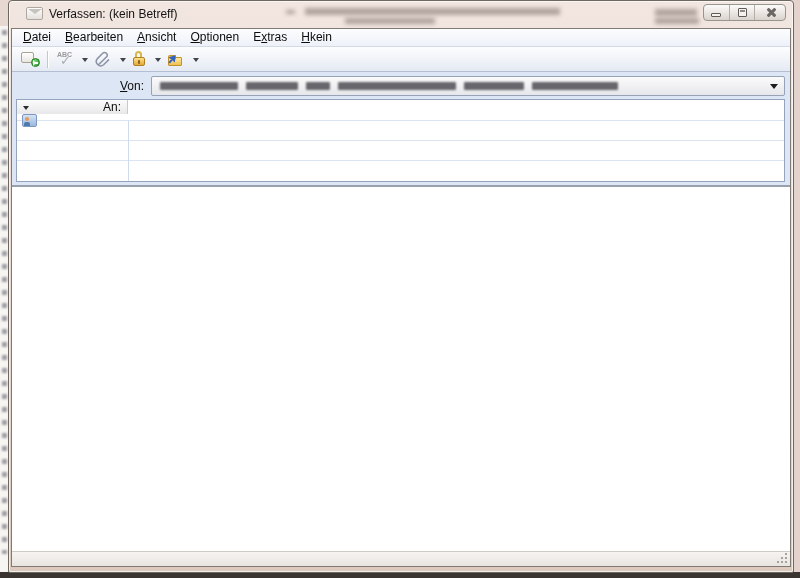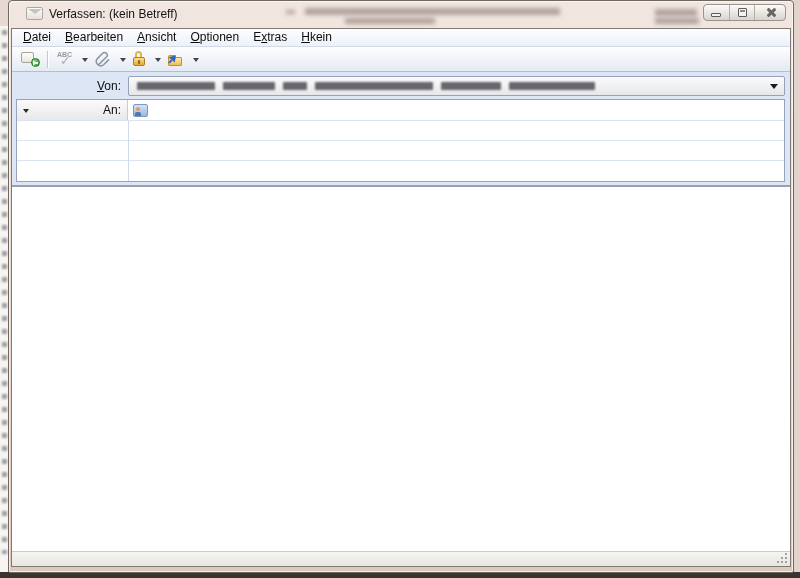--- a/index.html
+++ b/index.html
@@ -93,33 +93,33 @@
   .ic-save .folder { position:absolute; left:1px; bottom:1px; width:14px; height:9px; border-radius:1px;
             background:linear-gradient(#ffe9a5,#efc04e); border:1px solid #c2922c; }
   .ic-save .folder::before { content:""; position:absolute; left:-1px; top:-3px; width:6px; height:3px;
             background:#efc04e; border:1px solid #c2922c; border-bottom:none; border-radius:2px 2px 0 0; }
   .ic-save .arrow { position:absolute; left:4px; top:0; width:0; height:0;
             border:4px solid transparent; border-bottom:6px solid #3263c2; transform:rotate(40deg); }
   .ic-save .arrow::after { content:""; position:absolute; left:-1px; top:6px; width:2px; height:4px; background:#3263c2; }
 
   
   .headers { flex:none; background:#dde6f4; border-bottom:2px solid #98a0ad; padding-bottom:3px; }
-  .von-row { height:27px; display:flex; align-items:center; }
+  .von-row { height:27px; display:flex; align-items:center;padding-left:23px; }
   .flabel { width:116px; flex:none; text-align:right; padding-right:7px; font-size:12px; color:#0d0d0d; }
   .combo { flex:1; margin-right:5px; height:20px; position:relative; border:1px solid #97a2b6;
            border-radius:2px; background:linear-gradient(#fbfbfc,#e6e7ea);
            display:flex; align-items:center; padding-left:8px; gap:8px; overflow:hidden; }
   .vsm { height:8px; background:rgba(48,48,56,.72); filter:blur(1.3px); border-radius:1px; flex:none; }
   .combo-arrow { position:absolute; right:6px; top:7px; width:0; height:0;
            border:4px solid transparent; border-top:5px solid #1c1c1c; }
 
   .addr-grid { margin:0 5px 0 4px; height:83px; background:#fff; border:1px solid #96a3bd; position:relative; }
   .addr-vline { position:absolute; left:111px; top:21px; bottom:0; width:1px; background:#cfdaec; }
   .addr-row { height:20px; border-bottom:1px solid #dbe4f3; display:flex; }
-  .addr-row.first { height:21px; }
+  .addr-row.first { height:21px;flex-direction:column; }
   .addr-row.last { border-bottom:none; }
   .addr-type { width:111px; flex:none; background:linear-gradient(#fbfbfb,#e8e8ea);
            border-right:1px solid #c3cbda; display:flex; align-items:center; padding:0 6px; font-size:12px; }
   .type-arrow { width:0; height:0; border:3px solid transparent; border-top:4px solid #2a2a2a; margin-top:4px; }
   .type-label { flex:1; text-align:right; color:#0d0d0d; }
   .addr-value { flex:1; display:flex; align-items:center; padding-left:5px; }
   .ic-contact { position:relative; width:15px; height:13px; border-radius:2px;
            background:linear-gradient(#d5e3f6,#9cb7dc); border:1px solid #7c97c0; }
   .ic-contact::before { content:""; position:absolute; left:2px; top:2px; width:4px; height:4px;
            border-radius:50%; background:#e49a5a; }

